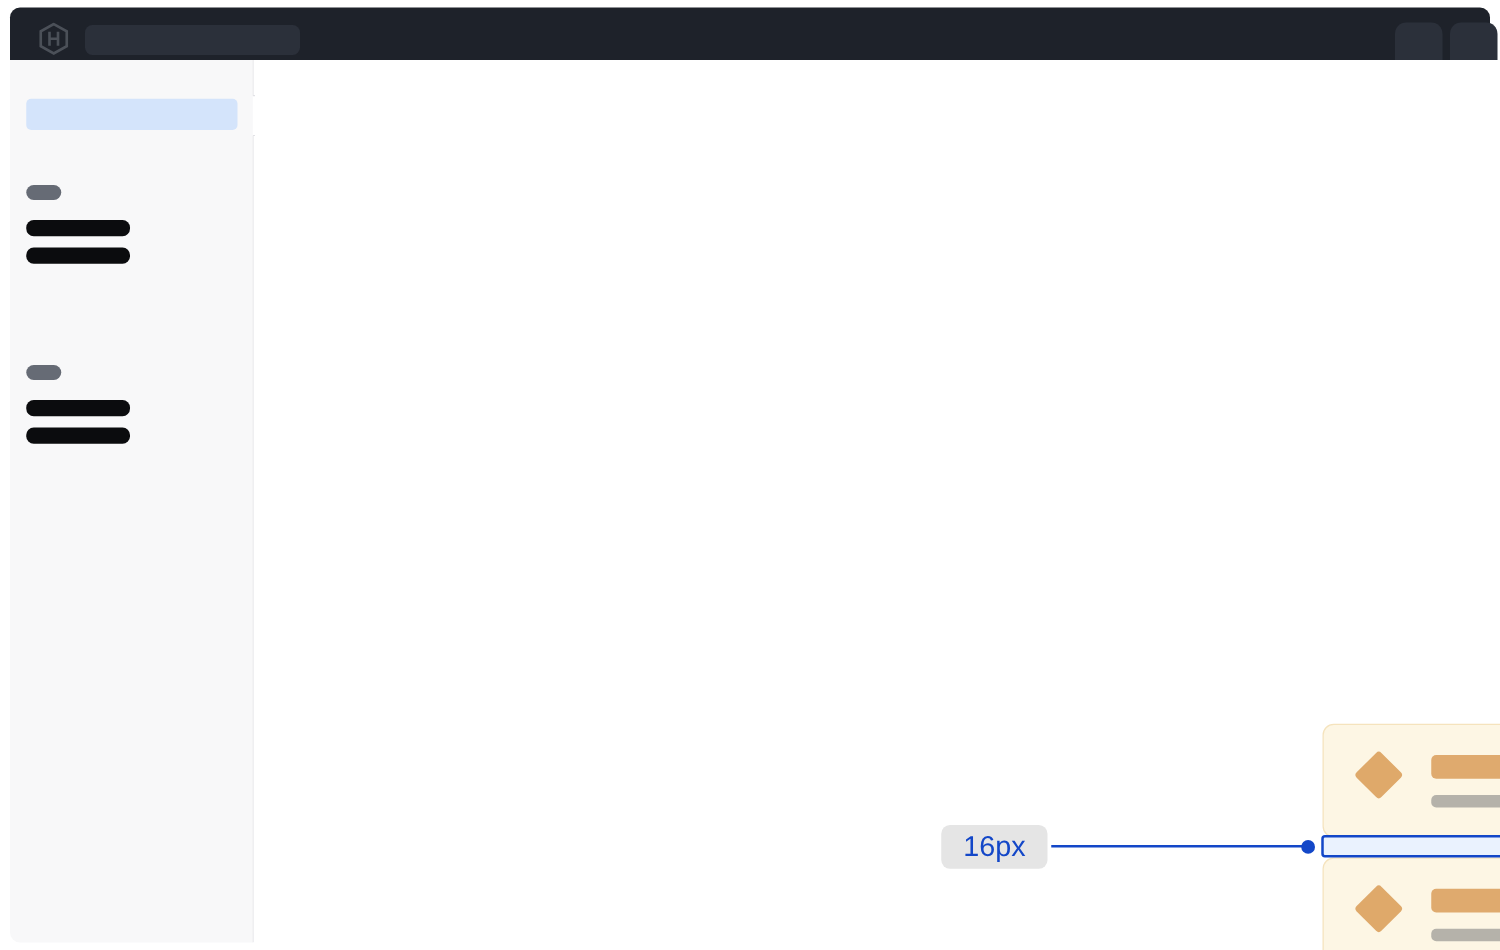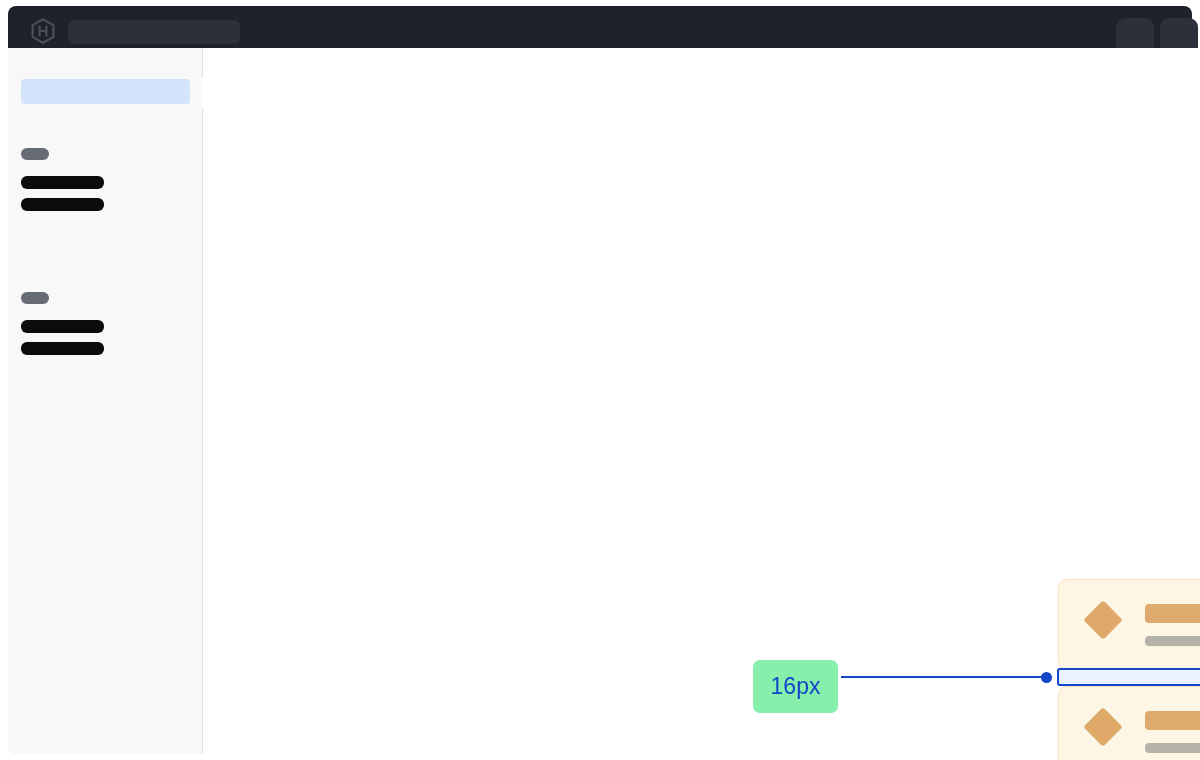--- a/index.html
+++ b/index.html
@@ -196,22 +196,22 @@
     height: 11px;
     background: #1347c8;
     border-radius: 50%;
   }
 
   .gap-badge {
     position: absolute;
     left: 549px;
     top: 612px;
     width: 85px;
-    height: 53px;
-    background: #86efac;
+    height: 35px;
+    background: #e5e5e5;
     border-radius: 7px;
     display: flex;
     align-items: center;
     justify-content: center;
   }
 
   .gap-badge-text {
     color: #1347c8;
     font-size: 23px;
     font-weight: 400;

